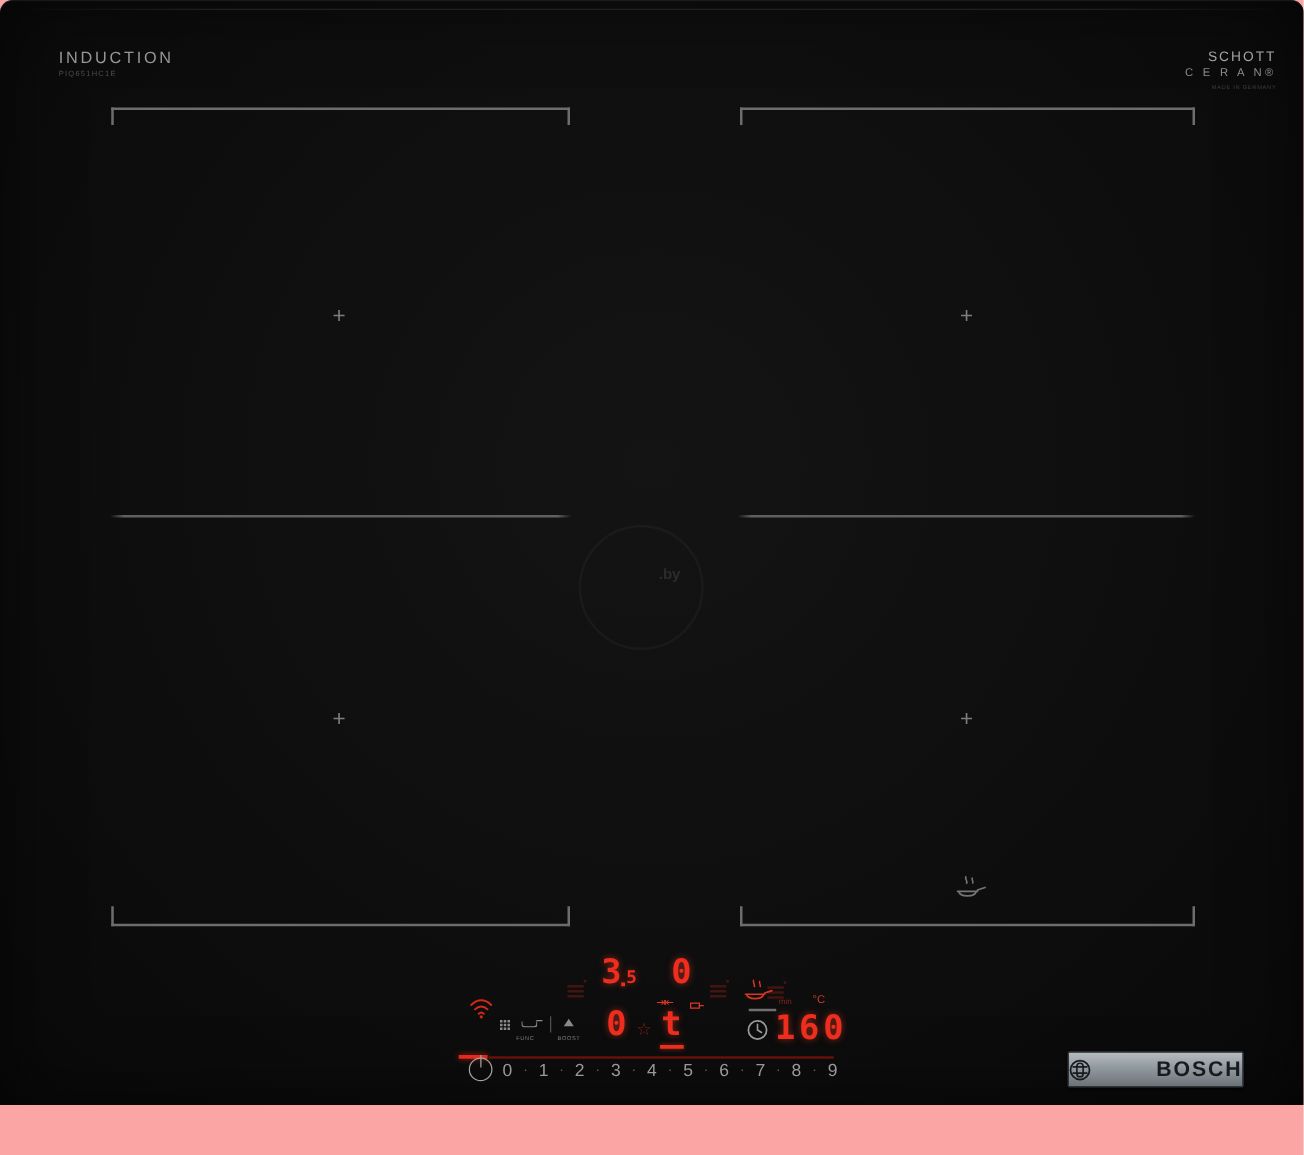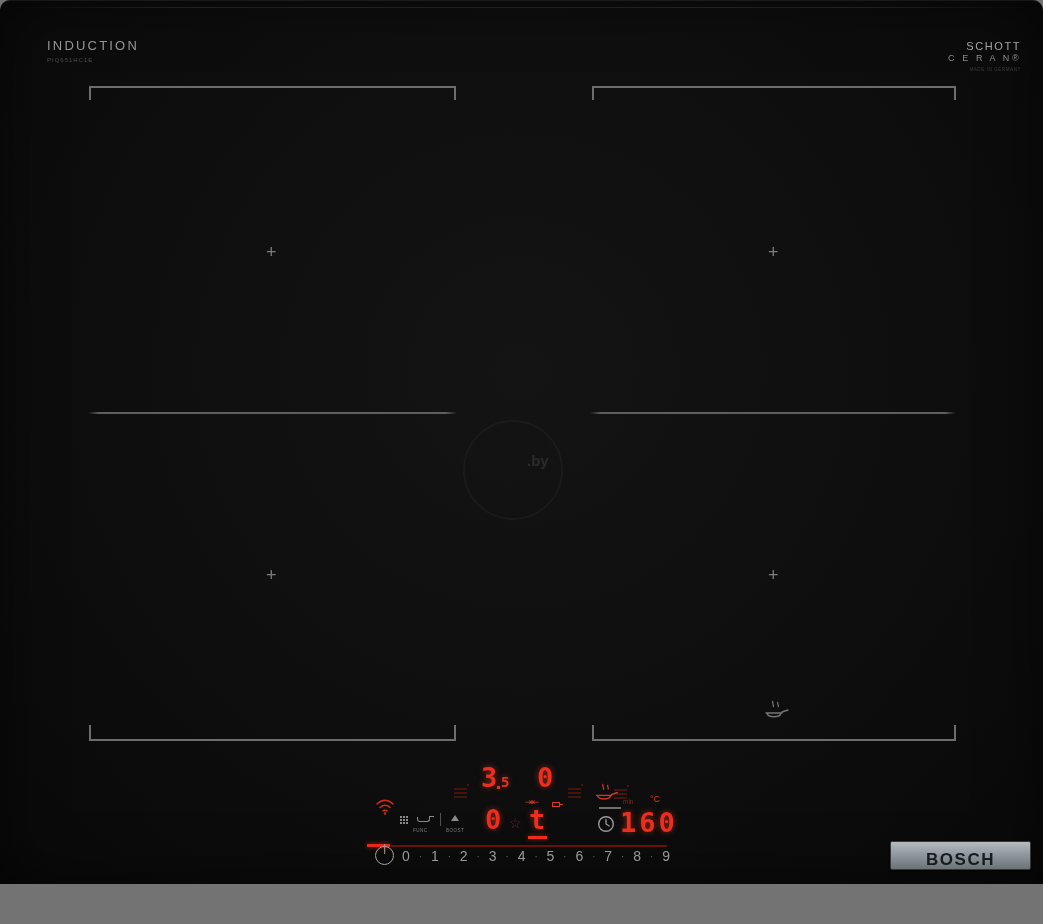--- a/index.html
+++ b/index.html
@@ -1,16 +1,16 @@
 <!DOCTYPE html>
 <html style="--led: #ee2d1e; --led-dim: #671108; --zone-line: #6d6d6d; --label-gray: #9a9a9a; --badge-text: #171b1e;"><head>
 <meta charset="utf-8">
 <style>
   html,body{margin:0;padding:0;background:#ffffff;}
-  .stage{position:relative;width:1043px;height:924px;background:#737373;overflow:hidden;
+  .stage{position:relative;width:1043px;height:924px;background:#fca5a5;overflow:hidden;
          font-family:"Liberation Sans",sans-serif;}
   
   .glass{position:absolute;left:0;top:0;width:1043px;height:884px;
          background:radial-gradient(ellipse at 50% 42%, #141414 0%, #0e0e0e 55%, #090909 100%);
          border-radius:10px 10px 0 0;
          box-shadow:inset 0 1px 0 rgba(255,255,255,.07), inset 0 0 60px rgba(0,0,0,.55);}
   .glass::before{content:"";position:absolute;left:8px;right:8px;top:7px;height:1px;
          background:linear-gradient(90deg,transparent,rgba(255,255,255,.09) 15%,rgba(255,255,255,.09) 85%,transparent);}
   
   .induction{position:absolute;left:47px;top:38px;color:#8f8f8f;}
@@ -27,21 +27,21 @@
   .bracket.down::before{left:0;} .bracket.down::after{right:0;}
   .bracket.up{border-bottom:2px solid #6d6d6d;}
   .bracket.up::before,.bracket.up::after{content:"";position:absolute;bottom:-2px;width:2px;height:16px;background:#6d6d6d;}
   .bracket.up::before{left:0;} .bracket.up::after{right:0;}
   .midline{position:absolute;height:2px;
          background:linear-gradient(90deg,transparent,#5f5f5f 3%,#5f5f5f 97%,transparent);}
   .plus{position:absolute;color:#7d7d7d;font-size:18px;font-weight:200;line-height:1;}
   
   .wm-circle{position:absolute;left:463px;top:420px;width:96px;height:96px;border-radius:50%;
          border:2px solid rgba(255,255,255,.035);}
-  .wm-by{position:absolute;left:527px;top:452px;font-size:15px;font-weight:bold;color:rgba(255,255,255,.10);}
+  .wm-by{position:absolute;left:527px;top:452px;font-size:12px;font-weight:bold;color:rgba(255,255,255,.10);}
   
   .led{position:absolute;font-family:"DejaVu Sans Mono",monospace;font-weight:bold;font-size:27px;
        line-height:1;color:var(--led,#ee2d1e);text-shadow:0 0 6px rgba(255,70,40,.5);}
   .led.small{font-size:14px;}
   .led-dot{position:absolute;width:3px;height:3px;background:var(--led,#ee2d1e);box-shadow:0 0 4px rgba(255,70,40,.6);}
   .t-underline{position:absolute;left:528px;top:836px;width:19px;height:3px;background:var(--led,#ee2d1e);box-shadow:0 0 4px rgba(255,70,40,.5);}
   .star{position:absolute;left:509px;top:815px;font-size:14px;color:rgba(214,45,30,.55);}
   .bridge{position:absolute;left:525px;top:797px;font-size:9px;letter-spacing:-1px;color:rgba(238,60,35,.9);}
   .mini-pan{position:absolute;left:552px;top:802px;width:6px;height:3px;border:1px solid rgba(238,60,35,.9);}
   .mini-pan::after{content:"";position:absolute;right:-4px;top:1px;width:4px;height:1px;background:rgba(238,60,35,.9);}
@@ -65,24 +65,24 @@
   
   .power-key{position:absolute;left:375px;top:846px;width:17px;height:17px;border:1.6px solid #a2a2a2;border-radius:50%;}
   .power-key::after{content:"";position:absolute;left:50%;top:-3px;width:1.6px;height:10px;background:#a2a2a2;transform:translateX(-50%);}
   
   .level-row{position:absolute;left:402px;top:847px;width:268px;height:18px;display:flex;justify-content:space-between;align-items:center;}
   .level-row .lvl{font-size:14px;color:#999999;}
   .level-row .sep{font-size:11px;color:#636363;}
   
   .svgabs{position:absolute;}
   
-  .badge{position:absolute;left:890px;top:841px;width:139px;height:27px;border-radius:2px;
+  .badge{position:absolute;left:854px;top:841px;width:139px;height:27px;border-radius:2px;
        background:linear-gradient(180deg,#b6bbbe 0%,#9199a0 45%,#6c7377 100%);
        border:1px solid #33383b;display:flex;align-items:center;justify-content:space-between;gap:8px;
-       box-shadow:0 1px 2px rgba(0,0,0,.8);flex-direction:column;}
+       box-shadow:0 1px 2px rgba(0,0,0,.8);}
   .badge .word{font-size:17px;font-weight:bold;letter-spacing:1.5px;color:#171b1e;}
   
   .trim{position:absolute;left:0;top:884px;width:1043px;height:28px;border-radius:0 0 12px 12px;
        background:linear-gradient(180deg,#656667 0%,#535456 35%,#434446 100%);
        box-shadow:inset 0 1px 0 rgba(255,255,255,.18);}
   .wm-bottom{position:absolute;left:0;right:0;top:5px;text-align:center;font-size:13px;color:rgba(220,220,220,.45);letter-spacing:.5px;}
 </style>
 </head>
 <body>
 

